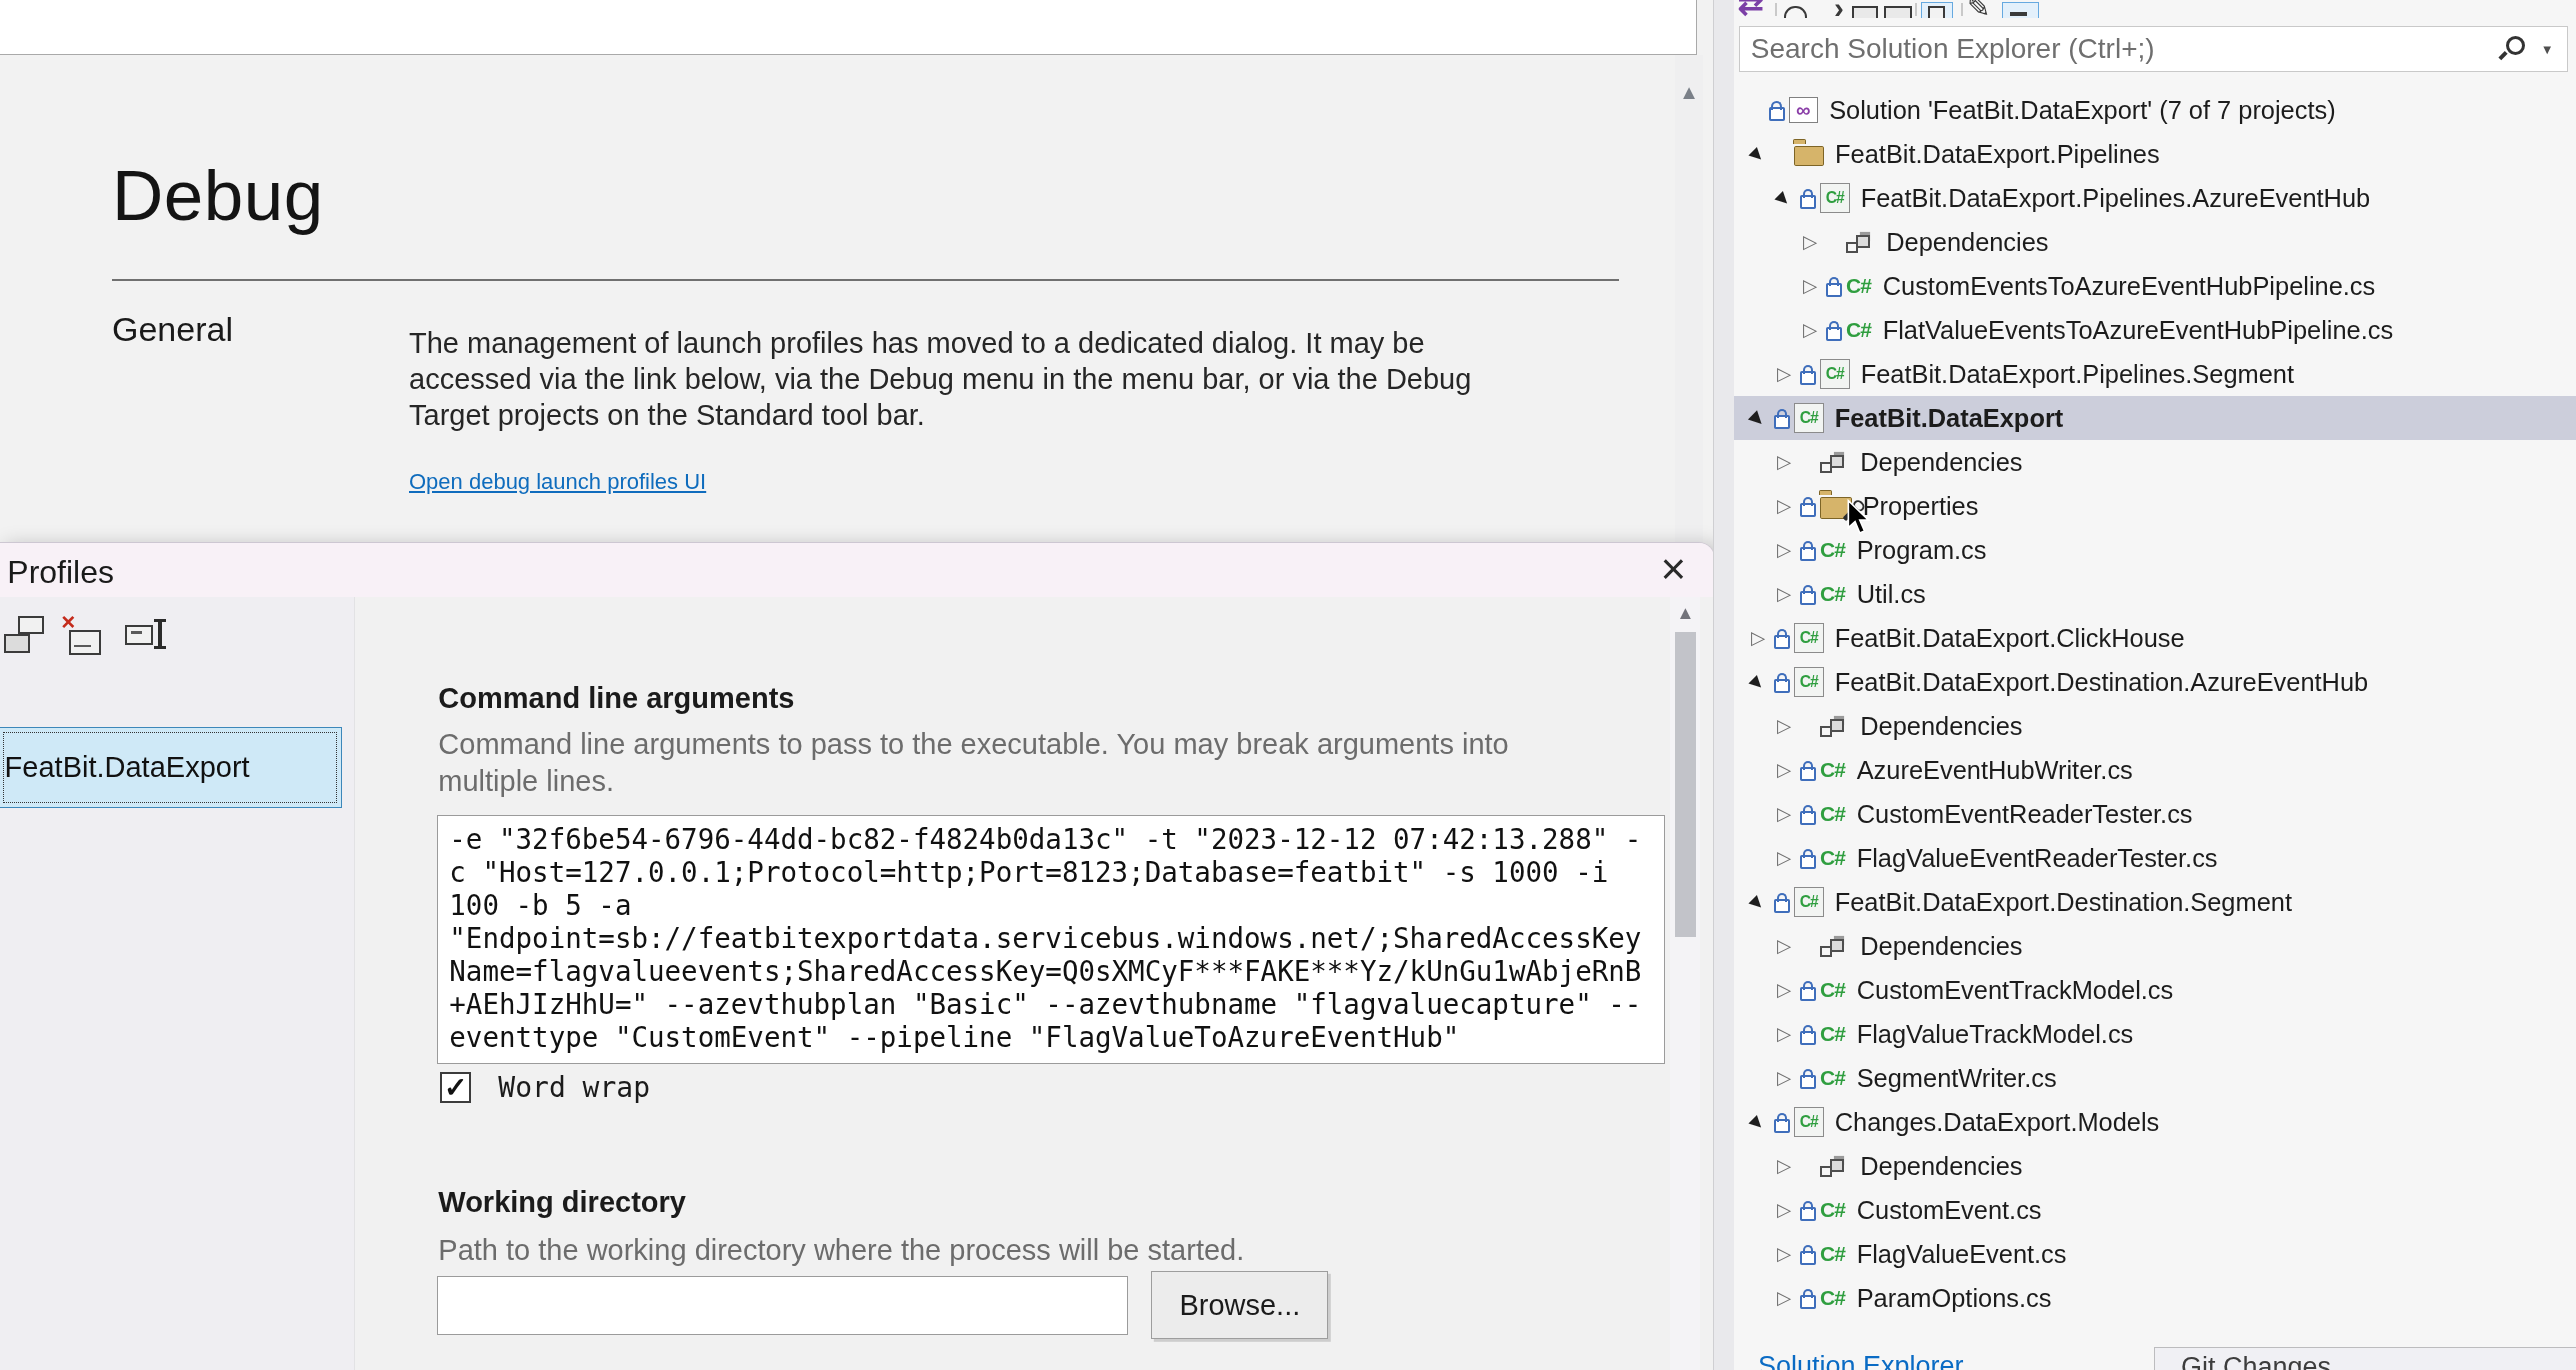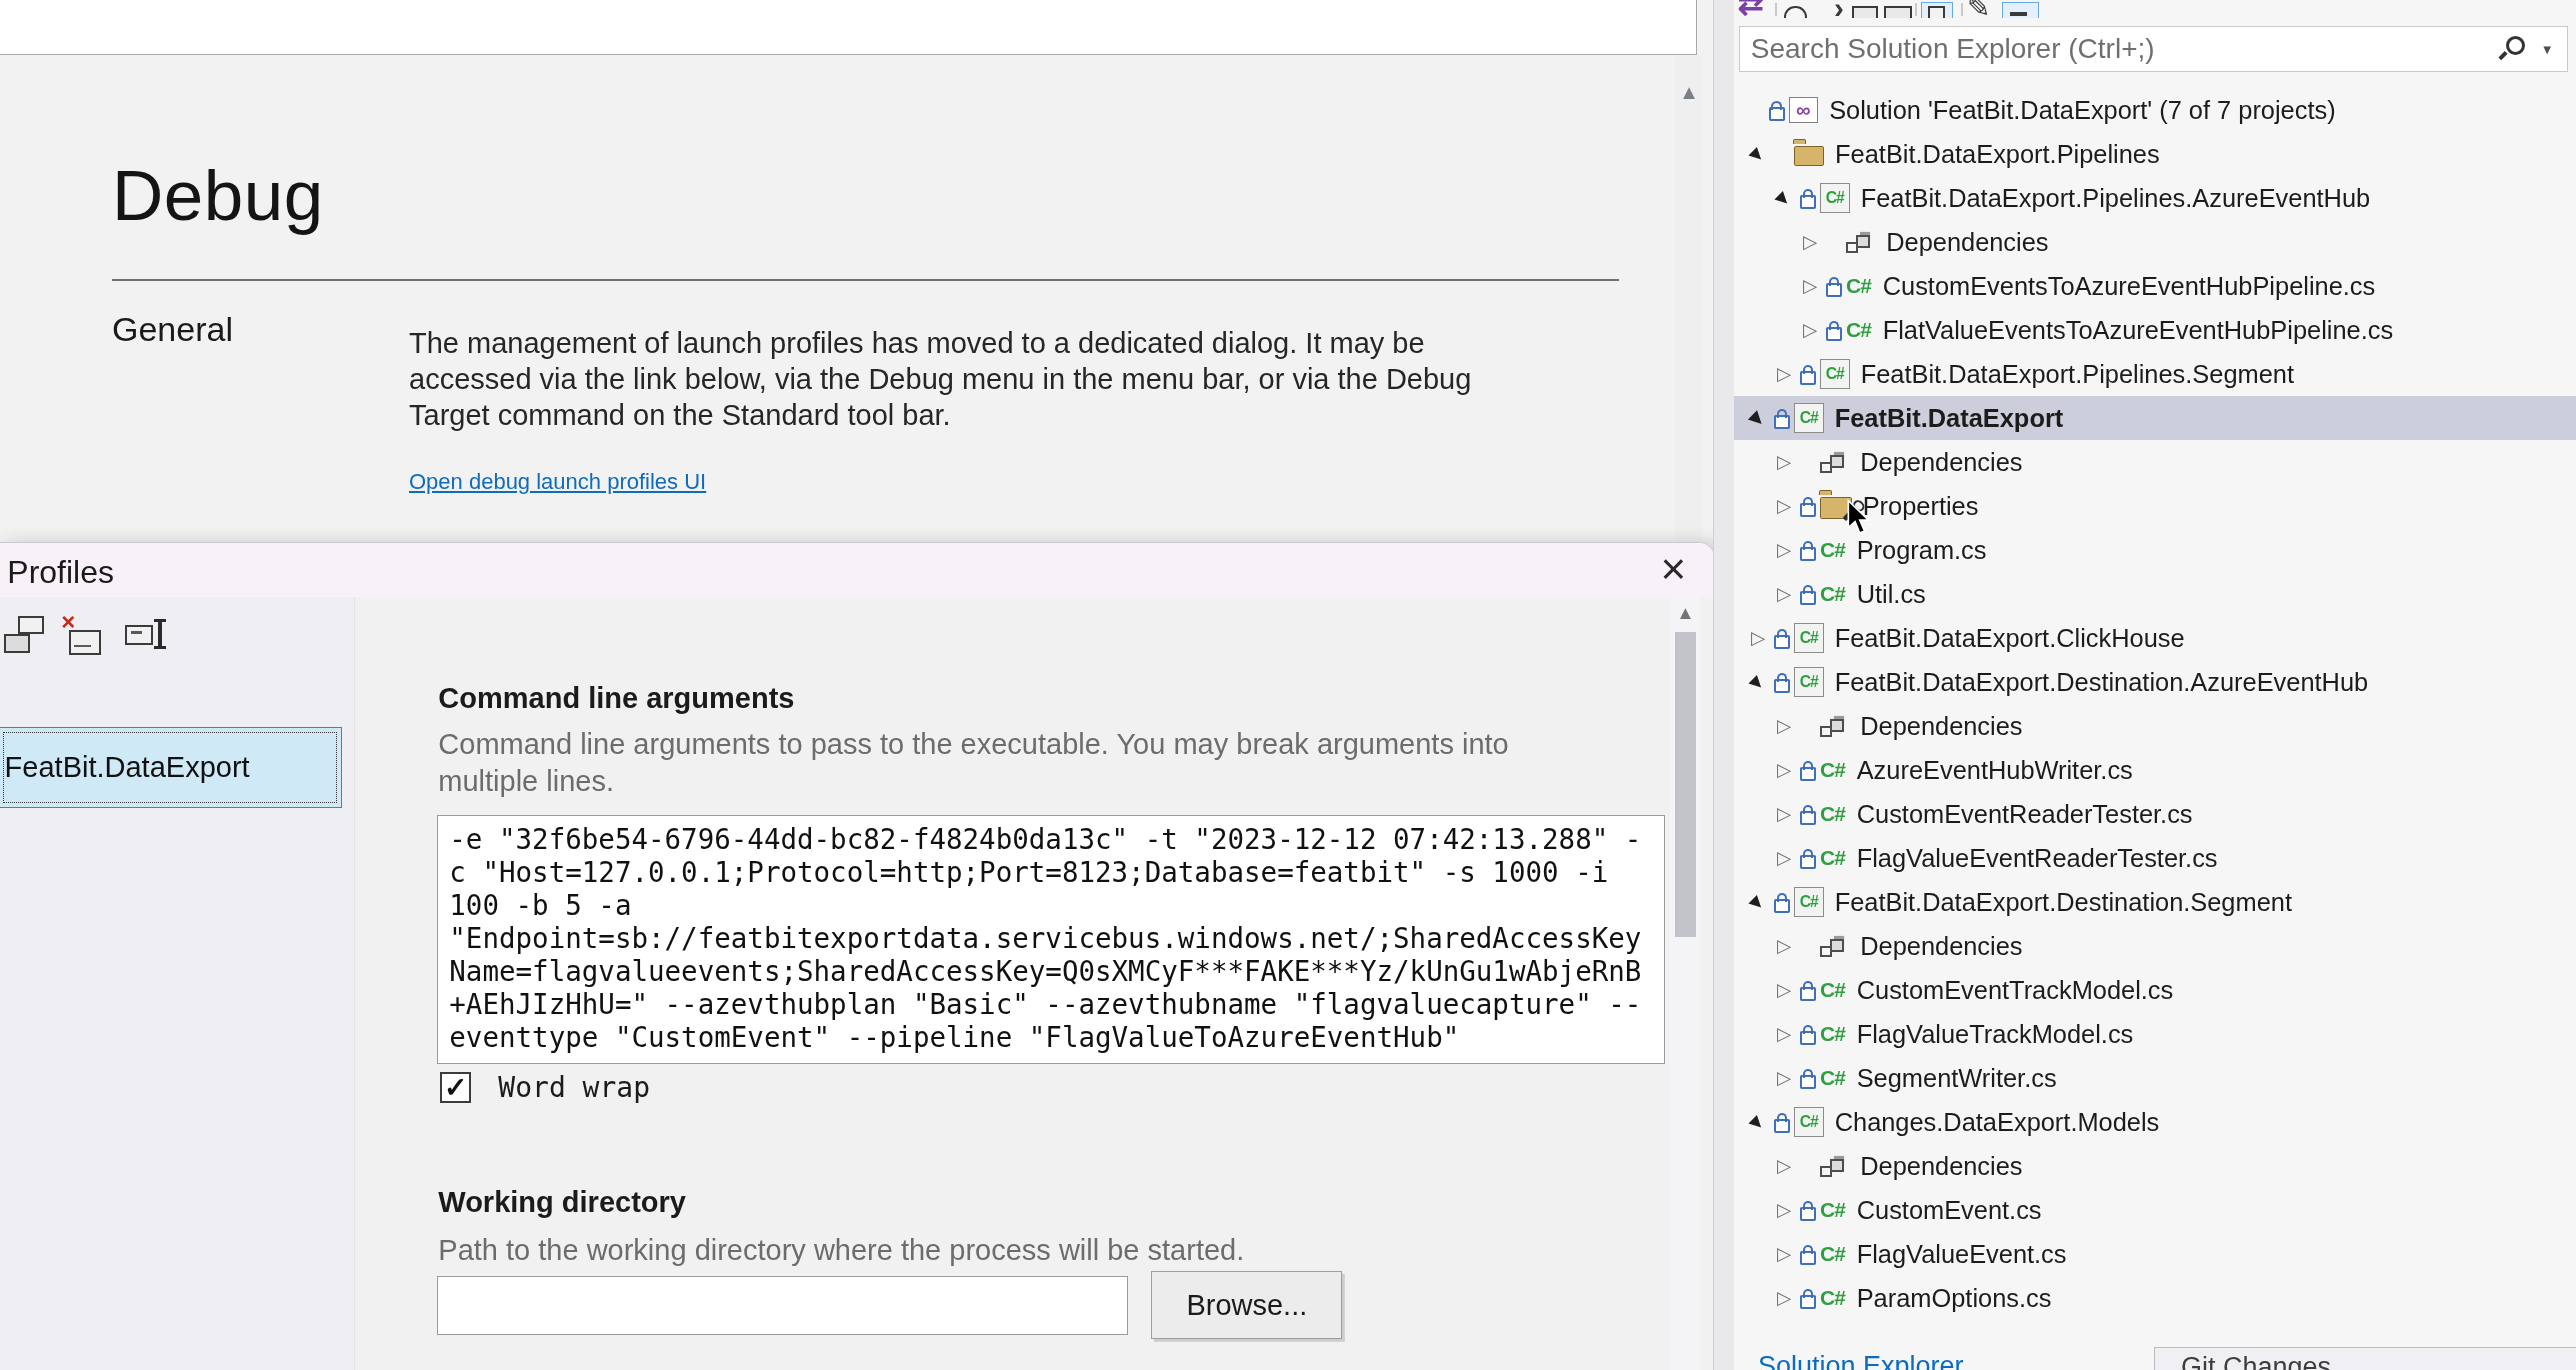--- a/index.html
+++ b/index.html
@@ -60,21 +60,21 @@
   #cmd-text{width:72.5ch;font-family:"DejaVu Sans Mono","Liberation Mono",monospace;font-size:27.5px;
        line-height:33px;white-space:pre-wrap;overflow-wrap:break-word;color:#111}
   #wordwrap-row{left:444px;top:526px;height:37px;display:flex;align-items:center;cursor:pointer}
   #wordwrap-box{width:31px;height:31px;border:2.8px solid #3c3c3c;background:#fff;box-sizing:border-box;
        display:flex;align-items:center;justify-content:center;font-size:28px;font-weight:bold;color:#111}
   #wordwrap-label{margin-left:27px;font-family:"DejaVu Sans Mono","Liberation Mono",monospace;font-size:28px;color:#1b1b1b}
   #wd-label{left:442px;top:643px}
   #wd-desc{left:442px;top:689px}
   #wd-input{left:441px;top:733px;width:691px;height:59px;border:1.8px solid #9b9b9b;background:#fff;
        box-sizing:border-box;font-size:28px;padding:0 9.2px;outline:none}
-  #browse-btn{left:1155px;top:728px;width:191px;height:68px;background:#ececec;border:1.8px solid #9d9d9d;
+  #browse-btn{left:1155px;top:728px;width:177px;height:68px;background:#ececec;border:1.8px solid #9d9d9d;
        box-sizing:border-box;box-shadow:2.8px 2.8px 0 rgba(0,0,0,.15);display:flex;align-items:center;
        justify-content:center;font-size:29px;color:#1b1b1b;cursor:pointer}
   #dlg-scroll-track{left:1674px;top:54px;width:29.6px;bottom:0;background:#f4f3f6}
   #dlg-scroll-up{left:1680px;top:59px;font-size:18.5px;color:#73737b}
   #dlg-scroll-thumb{left:1679px;top:89px;width:20.3px;height:305px;background:#c2c3c9;cursor:grab}
 
   
   #v-divider{left:1713px;top:0;width:20.3px;height:1371px;background:#e9e9ec;
        border-left:0.9px solid #cfcfd2;border-right:0.9px solid #d6d6da}
 
@@ -149,21 +149,21 @@
 <div class="abs" id="settings-page">
   <div class="abs" id="top-white-strip"></div>
   <div class="abs" id="page-scroll-track"></div>
   <div class="abs" id="page-scroll-up">▲</div>
   <div class="abs" id="debug-title">Debug</div>
   <div class="abs" id="debug-hr"></div>
   <div class="abs" id="general-label">General</div>
   <div class="abs" id="general-desc">
     <div>The management of launch profiles has moved to a dedicated dialog. It may be</div>
     <div>accessed via the link below, via the Debug menu in the menu bar, or via the Debug</div>
-    <div>Target command on the Standard tool bar.</div>
+    <div>Target projects on the Standard tool bar.</div>
   </div>
   <div class="abs" id="profiles-link">Open debug launch profiles UI</div>
 </div>
 
 <div class="abs" id="profiles-dialog">
   <div class="abs" id="dlg-titlebar">
     <div class="abs" id="dlg-title">Profiles</div>
     <div class="abs" id="dlg-close">×</div>
   </div>
 

